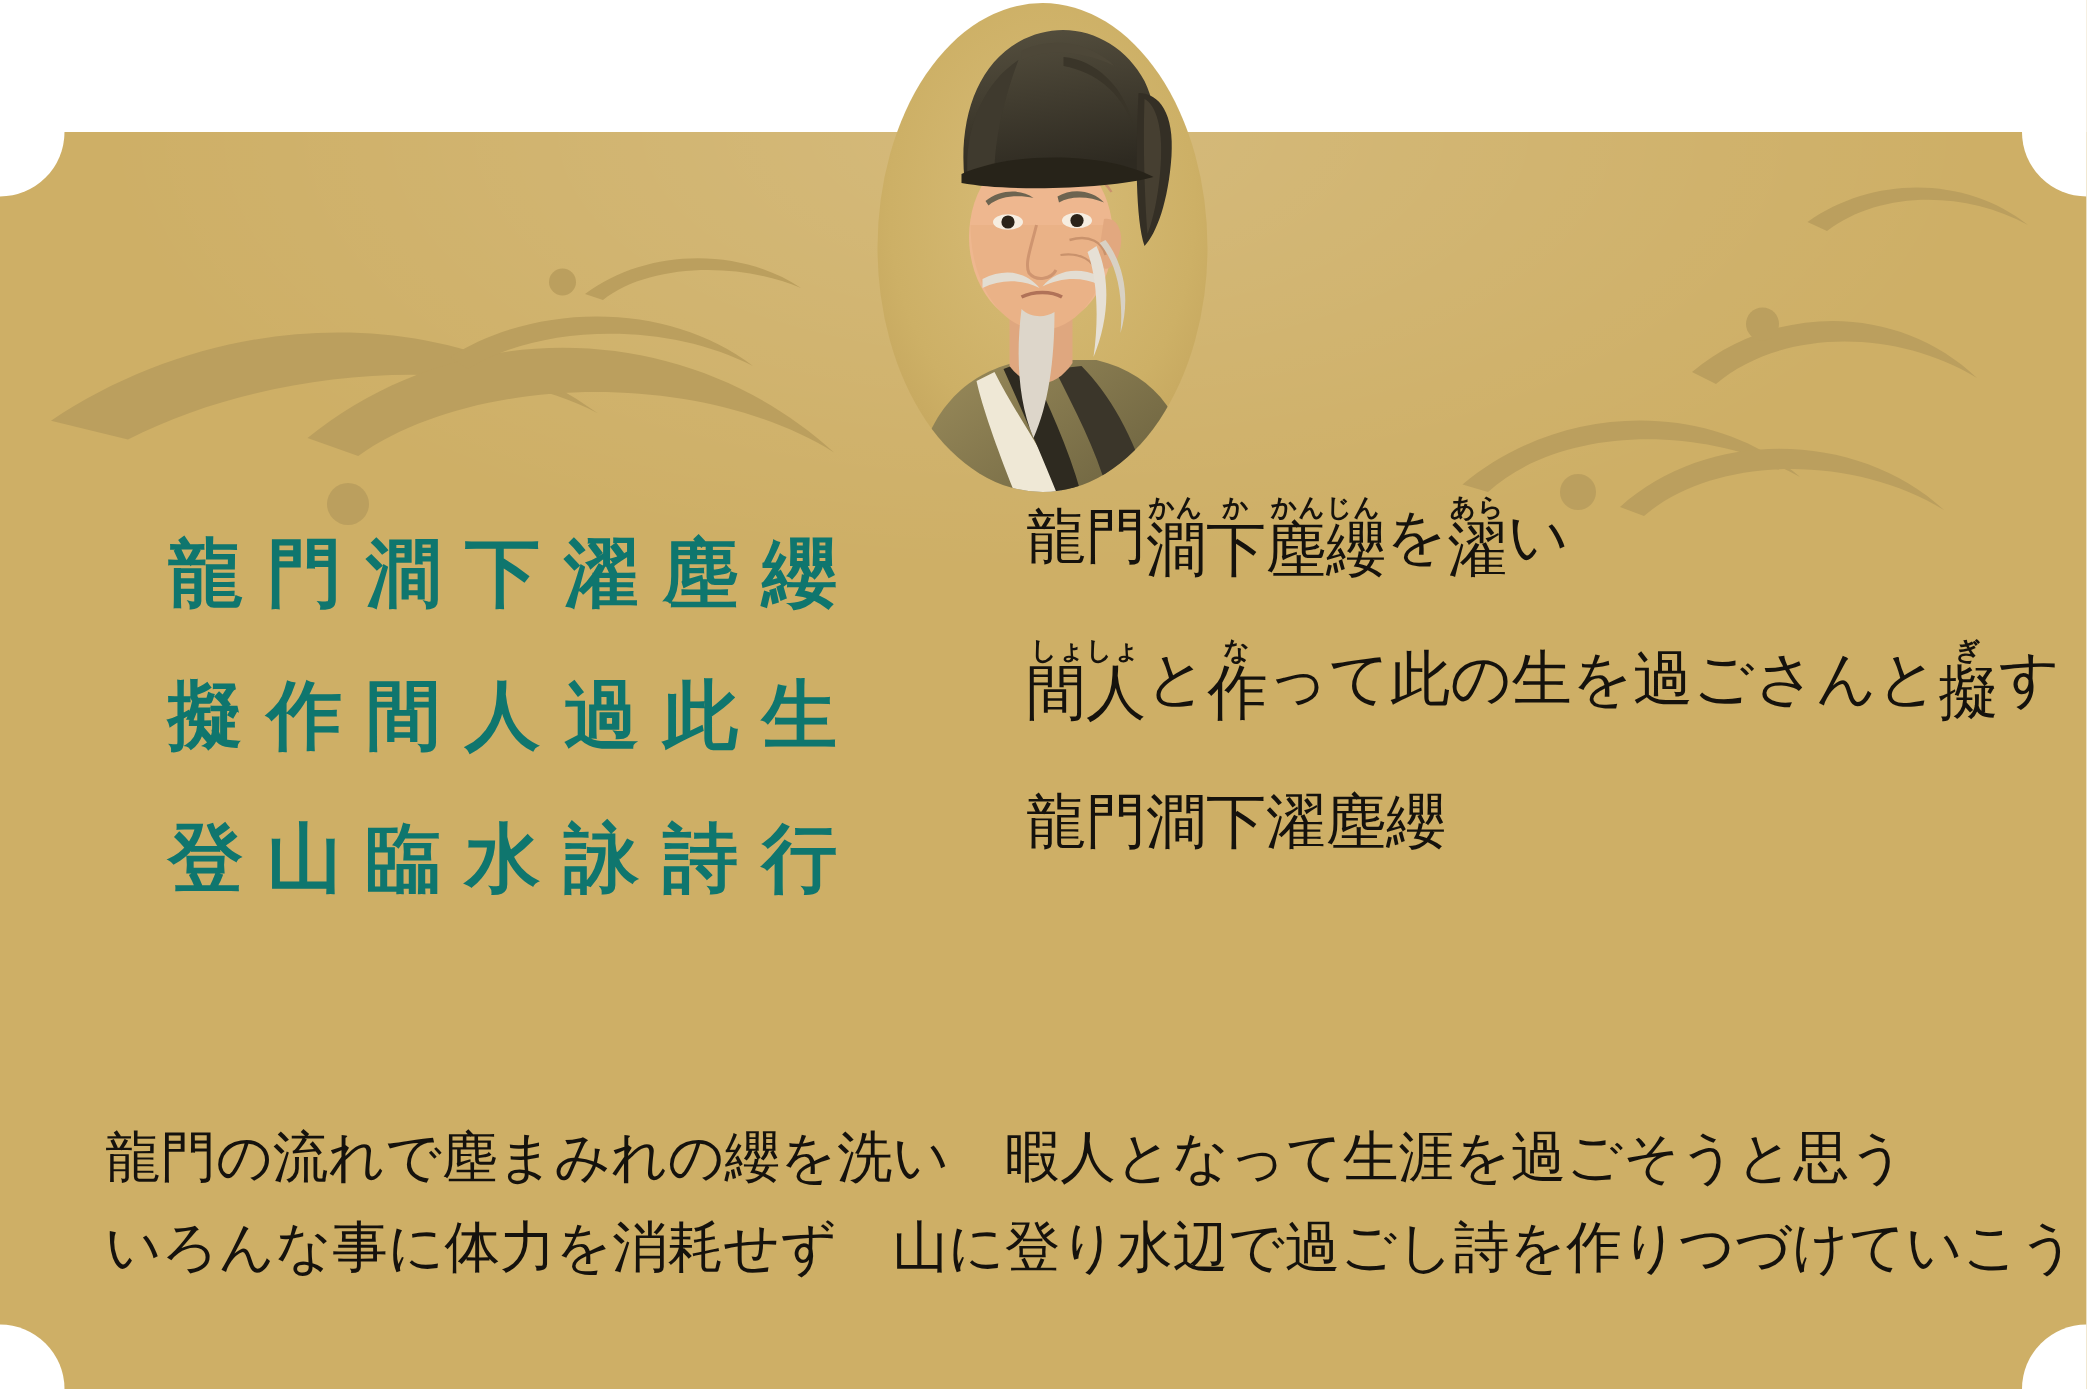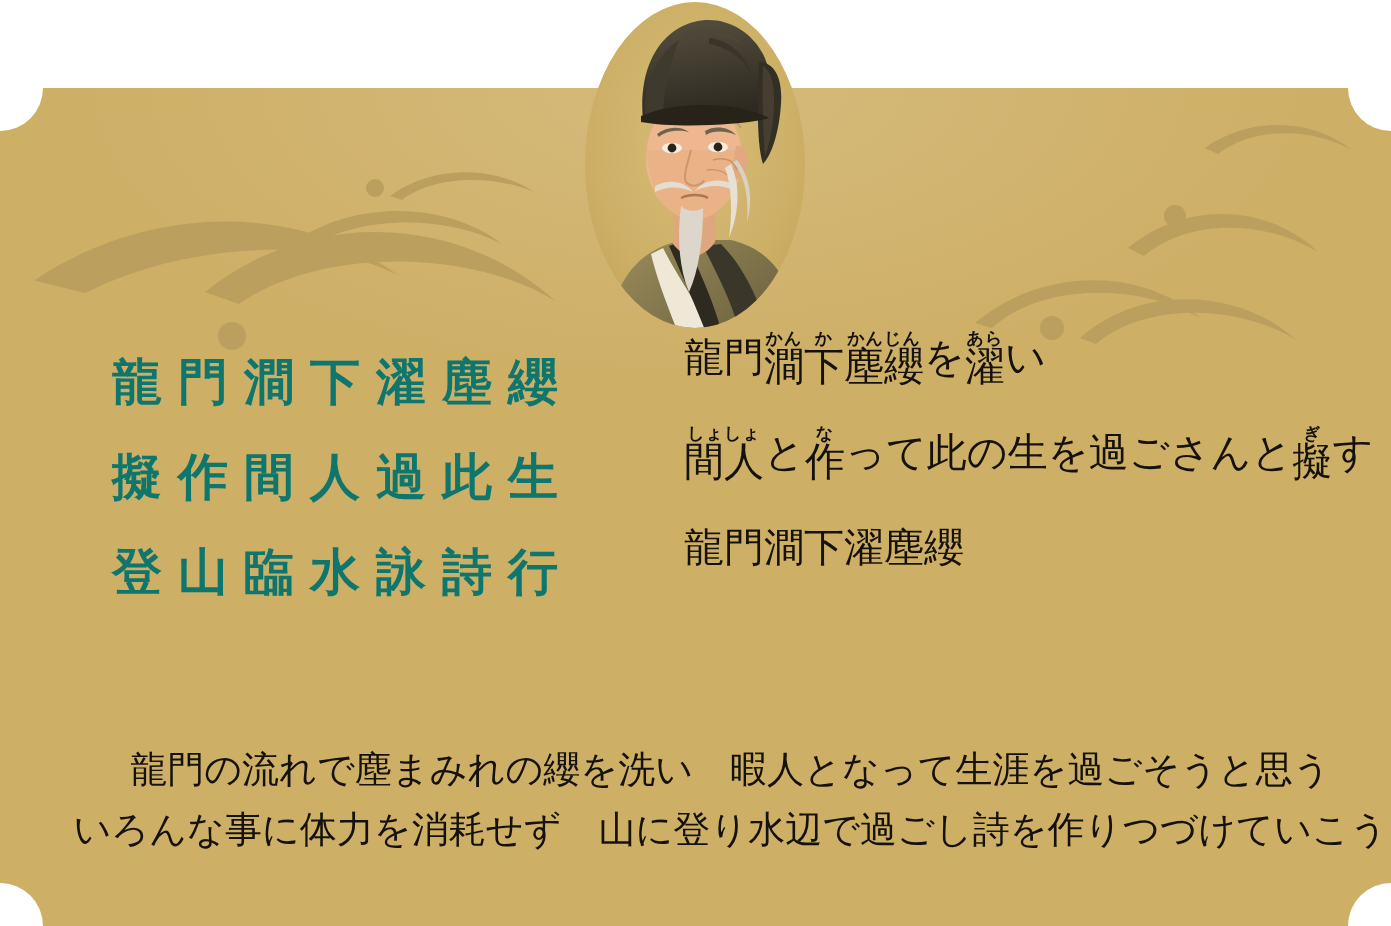--- a/index.html
+++ b/index.html
@@ -124,27 +124,26 @@
   .yomi-line .sp { display: inline-block; width: 0.9em; }
 
   
   .prose {
     position: absolute;
     left: 0;
     top: 742px;
     width: 1391px;
   }
   .prose-line {
-    font-family: Liberation Mono, monospace;
+    font-family: Liberation Sans, sans-serif;
     font-size: 37px;
     line-height: 60px;
     color: #15120d;
     padding-left: 70px;
     white-space: nowrap;
-    text-align: center;
   }
   .prose-line .sp { display: inline-block; width: 1em; }
 </style>
 </head>
 <body>
 
 <div id="stage">
 
   <div class="panel">
     <div class="panel-sheen"></div>

